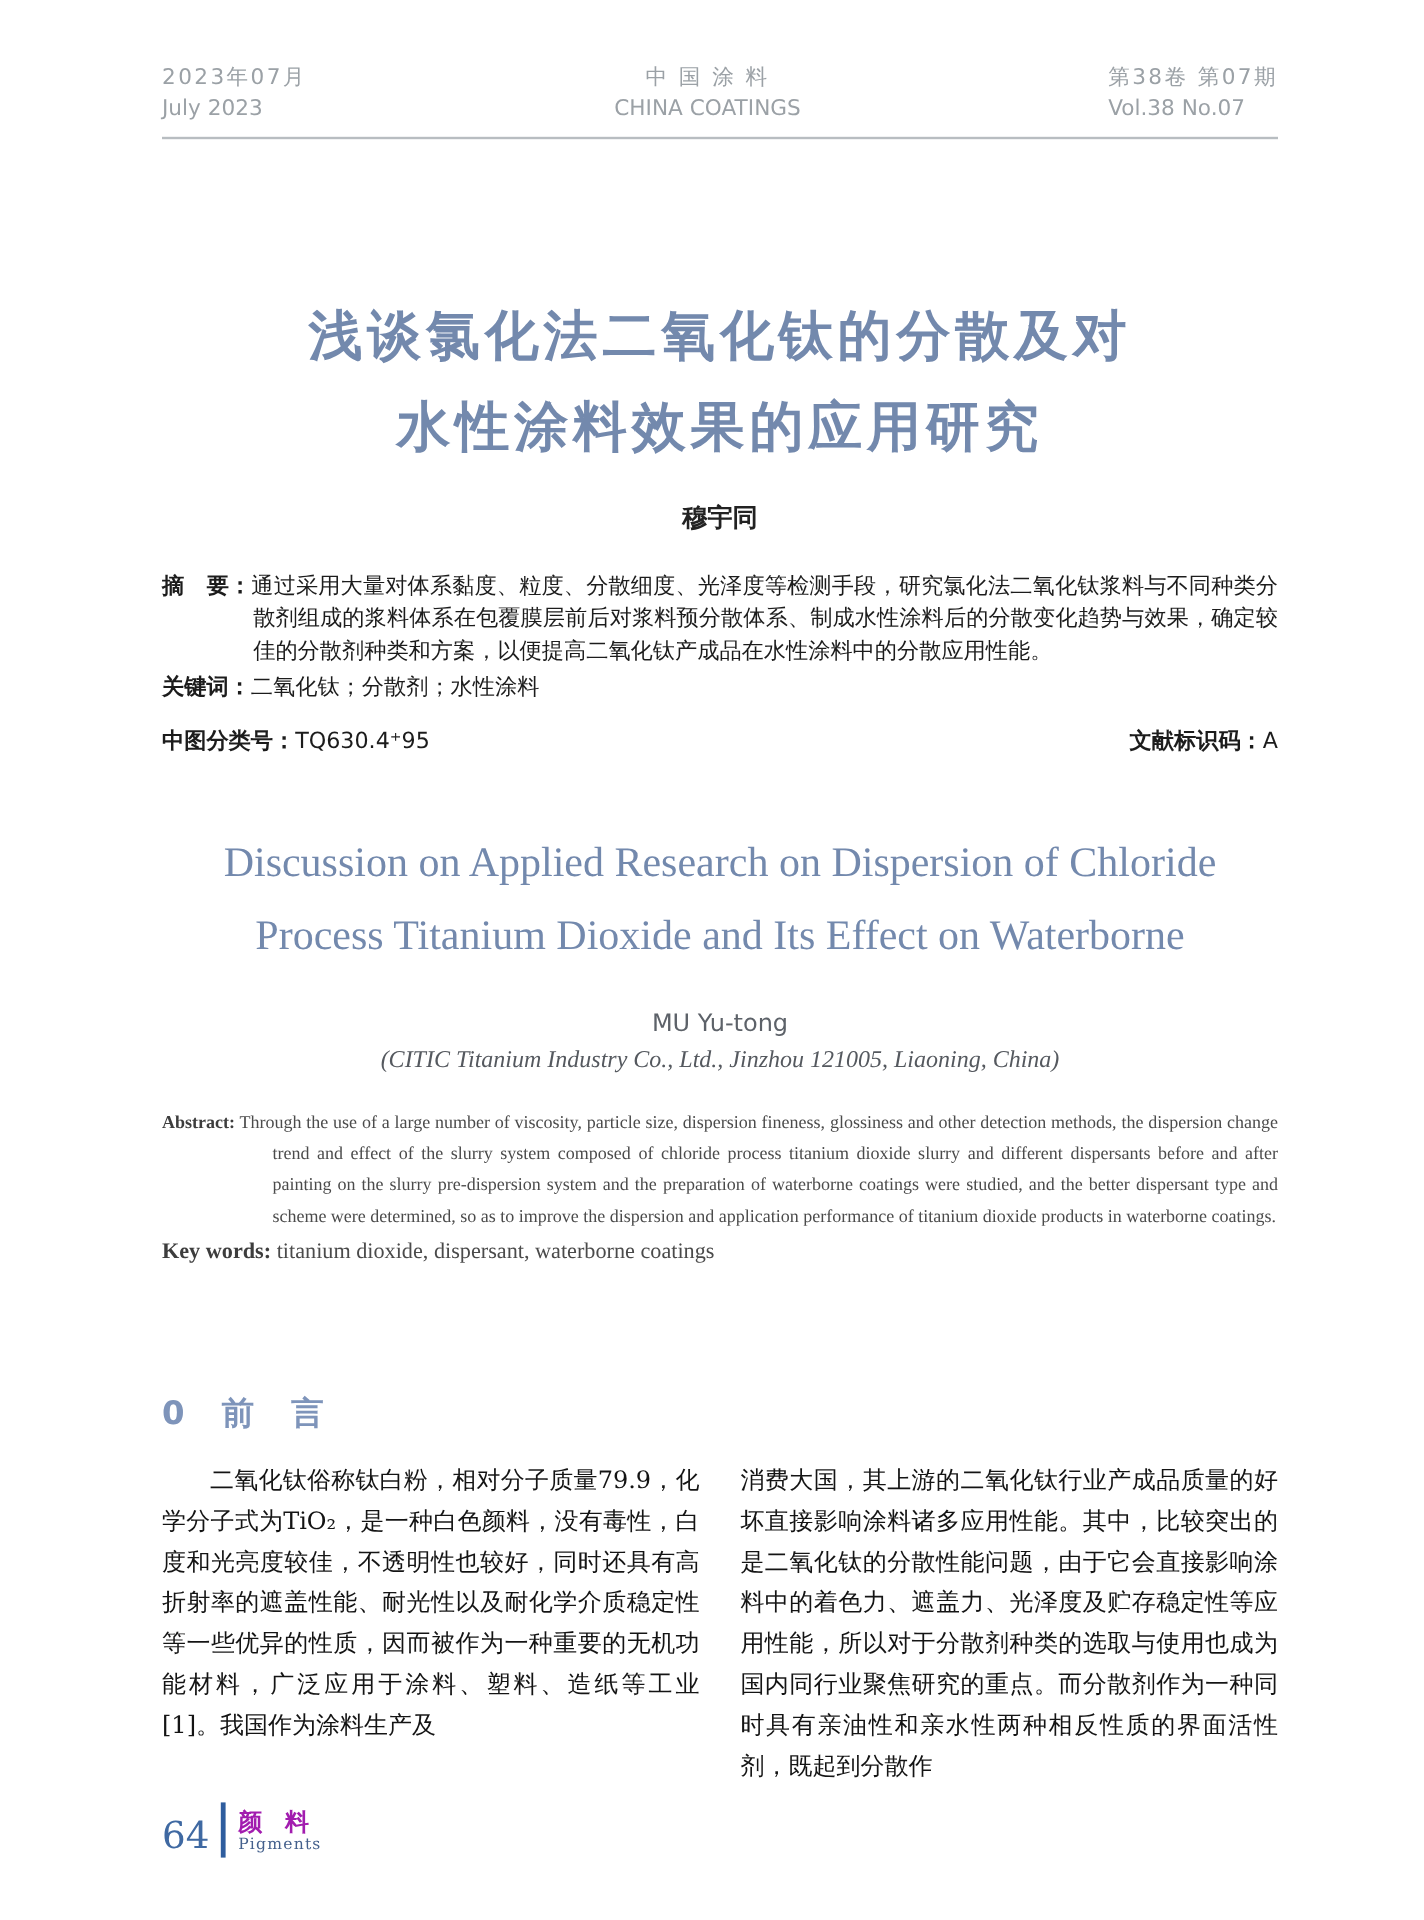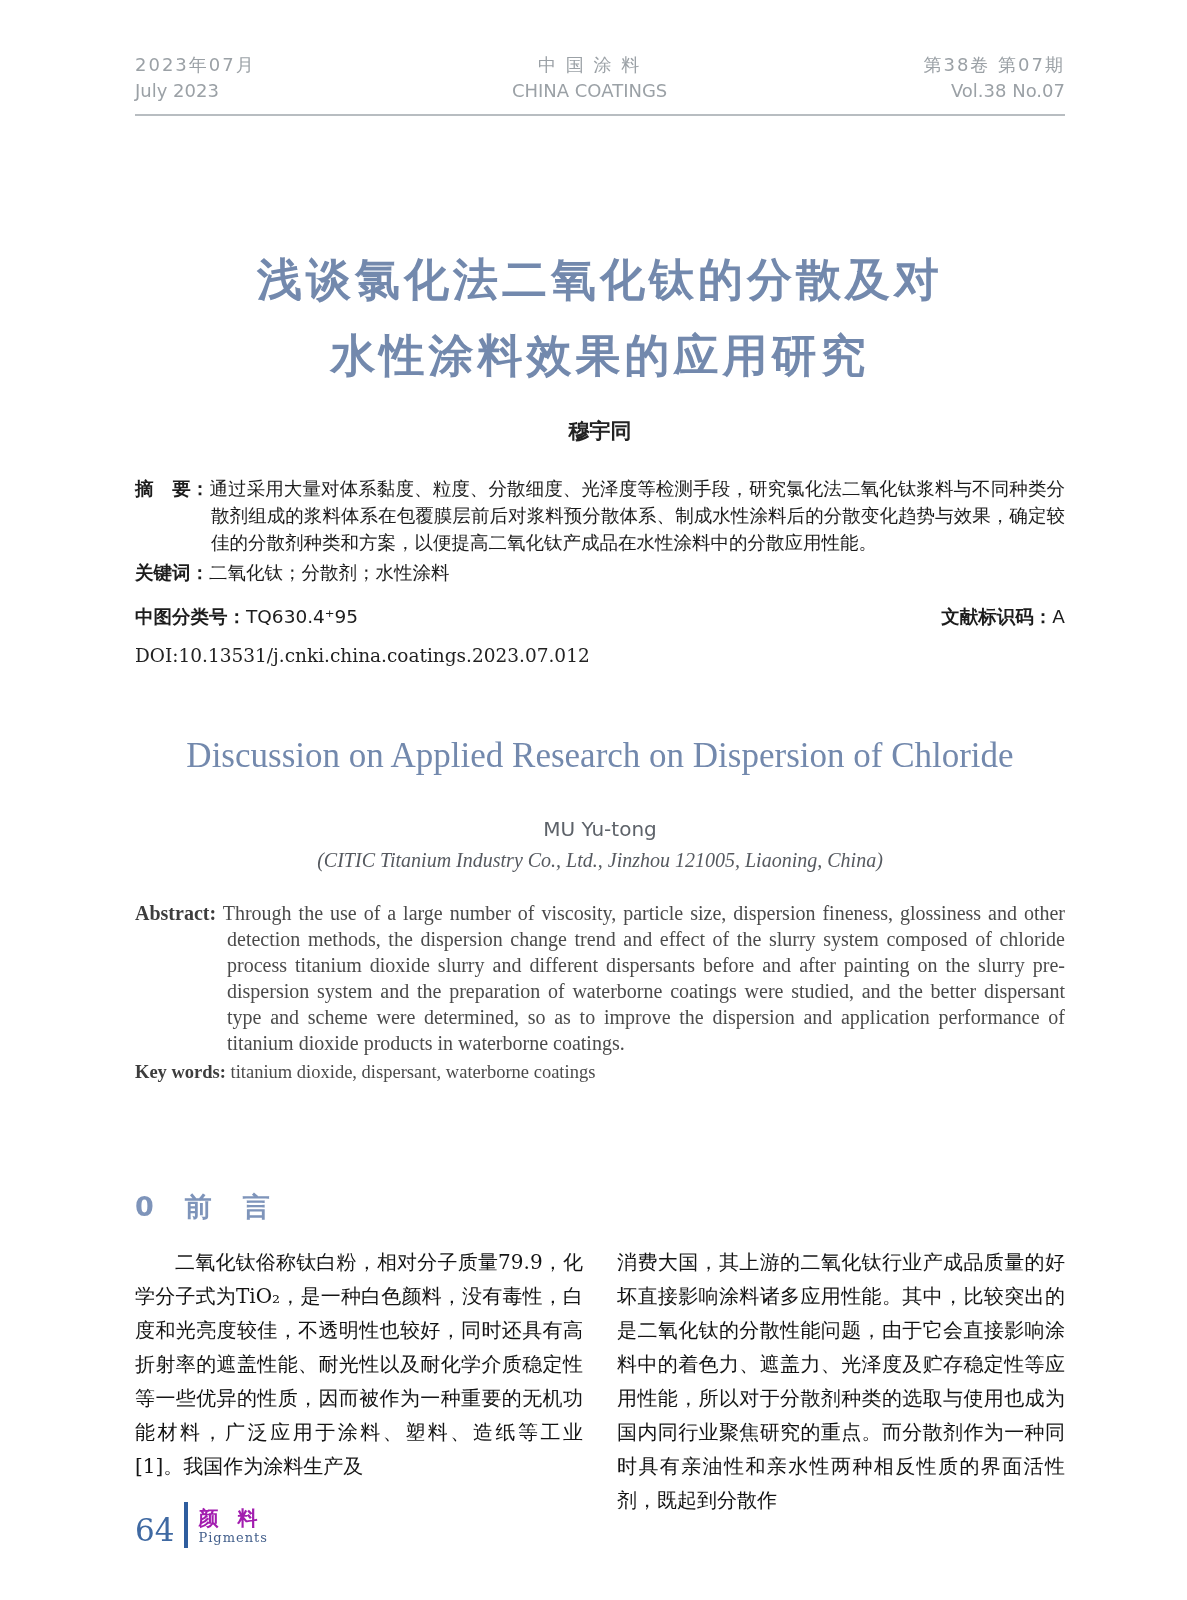--- a/index.html
+++ b/index.html
@@ -10,21 +10,21 @@
     font-family:"DejaVu Sans", sans-serif; color:#1c1c1c;
     overflow:hidden;
   }
   
   .jheader {
     display:flex; justify-content:space-between; align-items:flex-end;
     color:#9ba1a6; font-size:18px; line-height:1.45;
     border-bottom:2px solid #b8bdc1; padding-bottom:10px;
   }
   .jheader .col-c { text-align:center; }
-  .jheader .col-r { text-align:right; }
+  .jheader .col-r { }
   .jheader .cn { letter-spacing:2px; }
   
   .title-cn {
     margin-top:126px; text-align:center; color:#7389ad;
     font-size:45px; font-weight:bold; line-height:1.68; letter-spacing:4px;
   }
   .author-cn { margin-top:24px; text-align:center; font-size:21px; font-weight:bold; color:#222; }
   .affil-cn  { margin-top:8px;  text-align:center; font-size:19px; color:#222; }
   
   .abs-cn {
@@ -48,21 +48,21 @@
     font-weight:normal; font-size:35px; line-height:1.72;
   }
   .author-en { margin-top:30px; text-align:center; font-size:20px; color:#5d6269; }
   .affil-en  {
     margin-top:8px; text-align:center; font-size:20px; color:#55595f;
     font-family:"Liberation Serif", "DejaVu Serif", serif; font-style:italic;
   }
   
   .abs-en {
     margin-top:28px; font-family:"Liberation Serif", "DejaVu Serif", serif;
-    font-size:20px; line-height:26px; text-align:justify; color:#4b4b4b;
+    font-size:15px; line-height:26px; text-align:justify; color:#4b4b4b;
     padding-left:92px; text-indent:-92px;
   }
   .kw-en {
     margin-top:6px; font-family:"Liberation Serif", "DejaVu Serif", serif;
     font-size:18.5px; color:#4b4b4b;
   }
   .abs-en .lbl, .kw-en .lbl { color:#3d3d3d; }
   
   .sec-heading {
     margin-top:106px; color:#7e94ba; font-size:27px; font-weight:bold; letter-spacing:2px;
@@ -115,24 +115,24 @@
 
   <p class="abs-cn"><span class="lbl">摘　要：</span><span>通过采用大量对体系黏度、粒度、分散细度、光泽度等检测手段，研究氯化法二氧化钛浆料与不同种类分散剂组成的浆料体系在包覆膜层前后对浆料预分散体系、制成水性涂料后的分散变化趋势与效果，确定较佳的分散剂种类和方案，以便提高二氧化钛产成品在水性涂料中的分散应用性能。</span></p>
 
   <p class="kw-cn"><span class="lbl">关键词：</span><span>二氧化钛；分散剂；水性涂料</span></p>
 
   <div class="meta-row">
     <span><span class="lbl">中图分类号：</span><span>TQ630.4⁺95</span></span>
     <span><span class="lbl">文献标识码：</span><span>A</span></span>
   </div>
 
-  <div class="doi-line">DOI:10.13531/j.cnki.china.coatings.2023.07.012</div>
 
   <div class="title-en">
     <div>Discussion on Applied Research on Dispersion of Chloride</div>
+    <div>Process Titanium Dioxide and Its Effect on Waterborne</div>
   </div>
 
   <div class="author-en">MU Yu-tong</div>
   <div class="affil-en">(CITIC Titanium Industry Co., Ltd., Jinzhou 121005, Liaoning, China)</div>
 
   <p class="abs-en"><span class="lbl">Abstract:</span> <span>Through the use of a large number of viscosity, particle size, dispersion fineness, glossiness and other detection methods, the dispersion change trend and effect of the slurry system composed of chloride process titanium dioxide slurry and different dispersants before and after painting on the slurry pre-dispersion system and the preparation of waterborne coatings were studied, and the better dispersant type and scheme were determined, so as to improve the dispersion and application performance of titanium dioxide products in waterborne coatings.</span></p>
 
   <p class="kw-en"><span class="lbl">Key words:</span> <span>titanium dioxide, dispersant, waterborne coatings</span></p>
 
   <div class="sec-heading">0　前　言</div>

